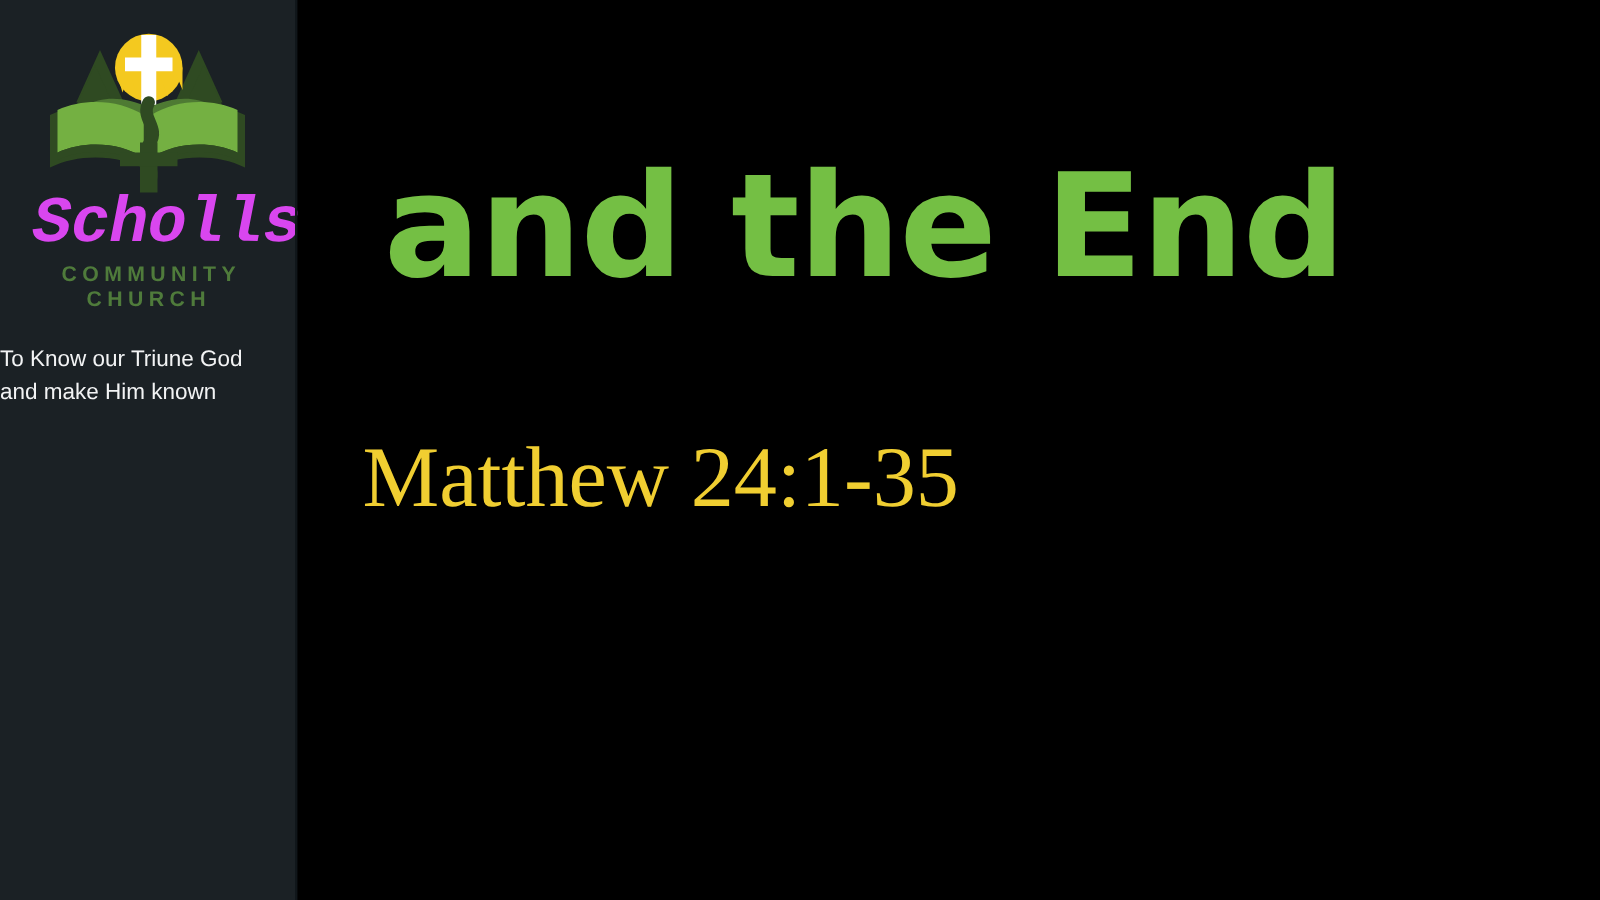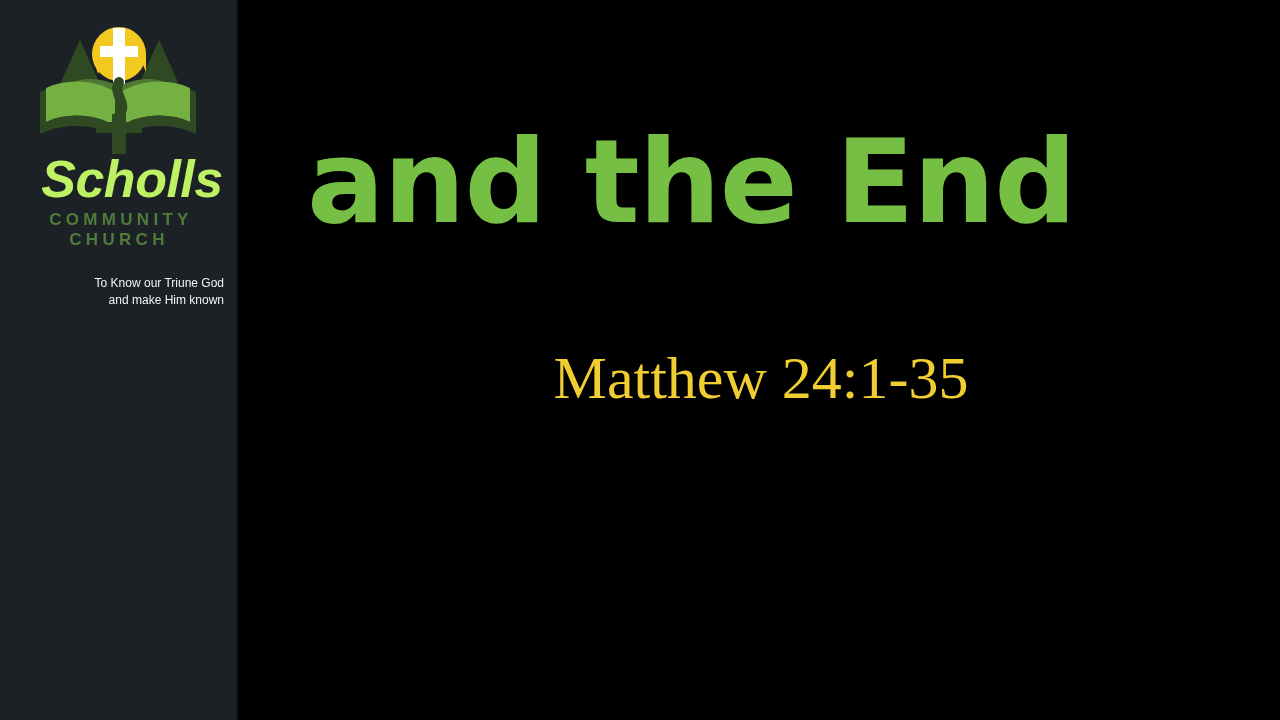--- a/index.html
+++ b/index.html
@@ -51,27 +51,27 @@
 
   .logo-mark {
     width: 166px;
     height: 135px;
     margin: 0 auto;
     display: block;
   }
 
   .logo-script {
     margin-top: -4px;
-    font-family: Liberation Sans, sans-serif;
+    font-family: Liberation Mono, monospace;
     font-style: italic;
     font-weight: bold;
     font-size: 52px;
     line-height: 1.02;
     letter-spacing: -0.5px;
-    color: #bef264;
+    color: #d946ef;
     text-align: center;
     margin-left: 26px;
   }
 
   .logo-sub {
     margin-top: 4px;
     font-family: "Liberation Sans", sans-serif;
     font-weight: bold;
     font-size: 17px;
     letter-spacing: 4.3px;
@@ -79,24 +79,24 @@
     text-align: center;
     text-indent: 4px;
   }
 
   .tagline {
     position: absolute;
     left: 0;
     top: 275px;
     width: 224px;
     padding-right: 0;
-    text-align: right;
+    text-align: left;
     color: #f2f3f4;
     font-family: "Liberation Sans", sans-serif;
-    font-size: 12px;
+    font-size: 18px;
     line-height: 1.43;
     font-weight: normal;
   }
   .tagline span { display: block; }
 
   
   .stage {
     position: relative;
     flex: 1 1 auto;
     height: 720px;
@@ -117,25 +117,25 @@
     white-space: nowrap;
   }
   .title-line { display: block; }
   .title-line.line2 { margin-top: -12px; margin-left: 17px; }
 
   .reference {
     position: absolute;
     left: 52px;
     top: 345px;
     width: 942px;
-    text-align: center;
+    text-align: left;
     color: #f0ce31;
     font-family: "Liberation Serif", "DejaVu Serif", serif;
     font-weight: normal;
-    font-size: 60px;
+    font-size: 69px;
     line-height: 1.1;
     white-space: nowrap;
   }
 </style>
 </head>
 <body>
 
 <div class="slide">
 
   <aside class="sidebar">

